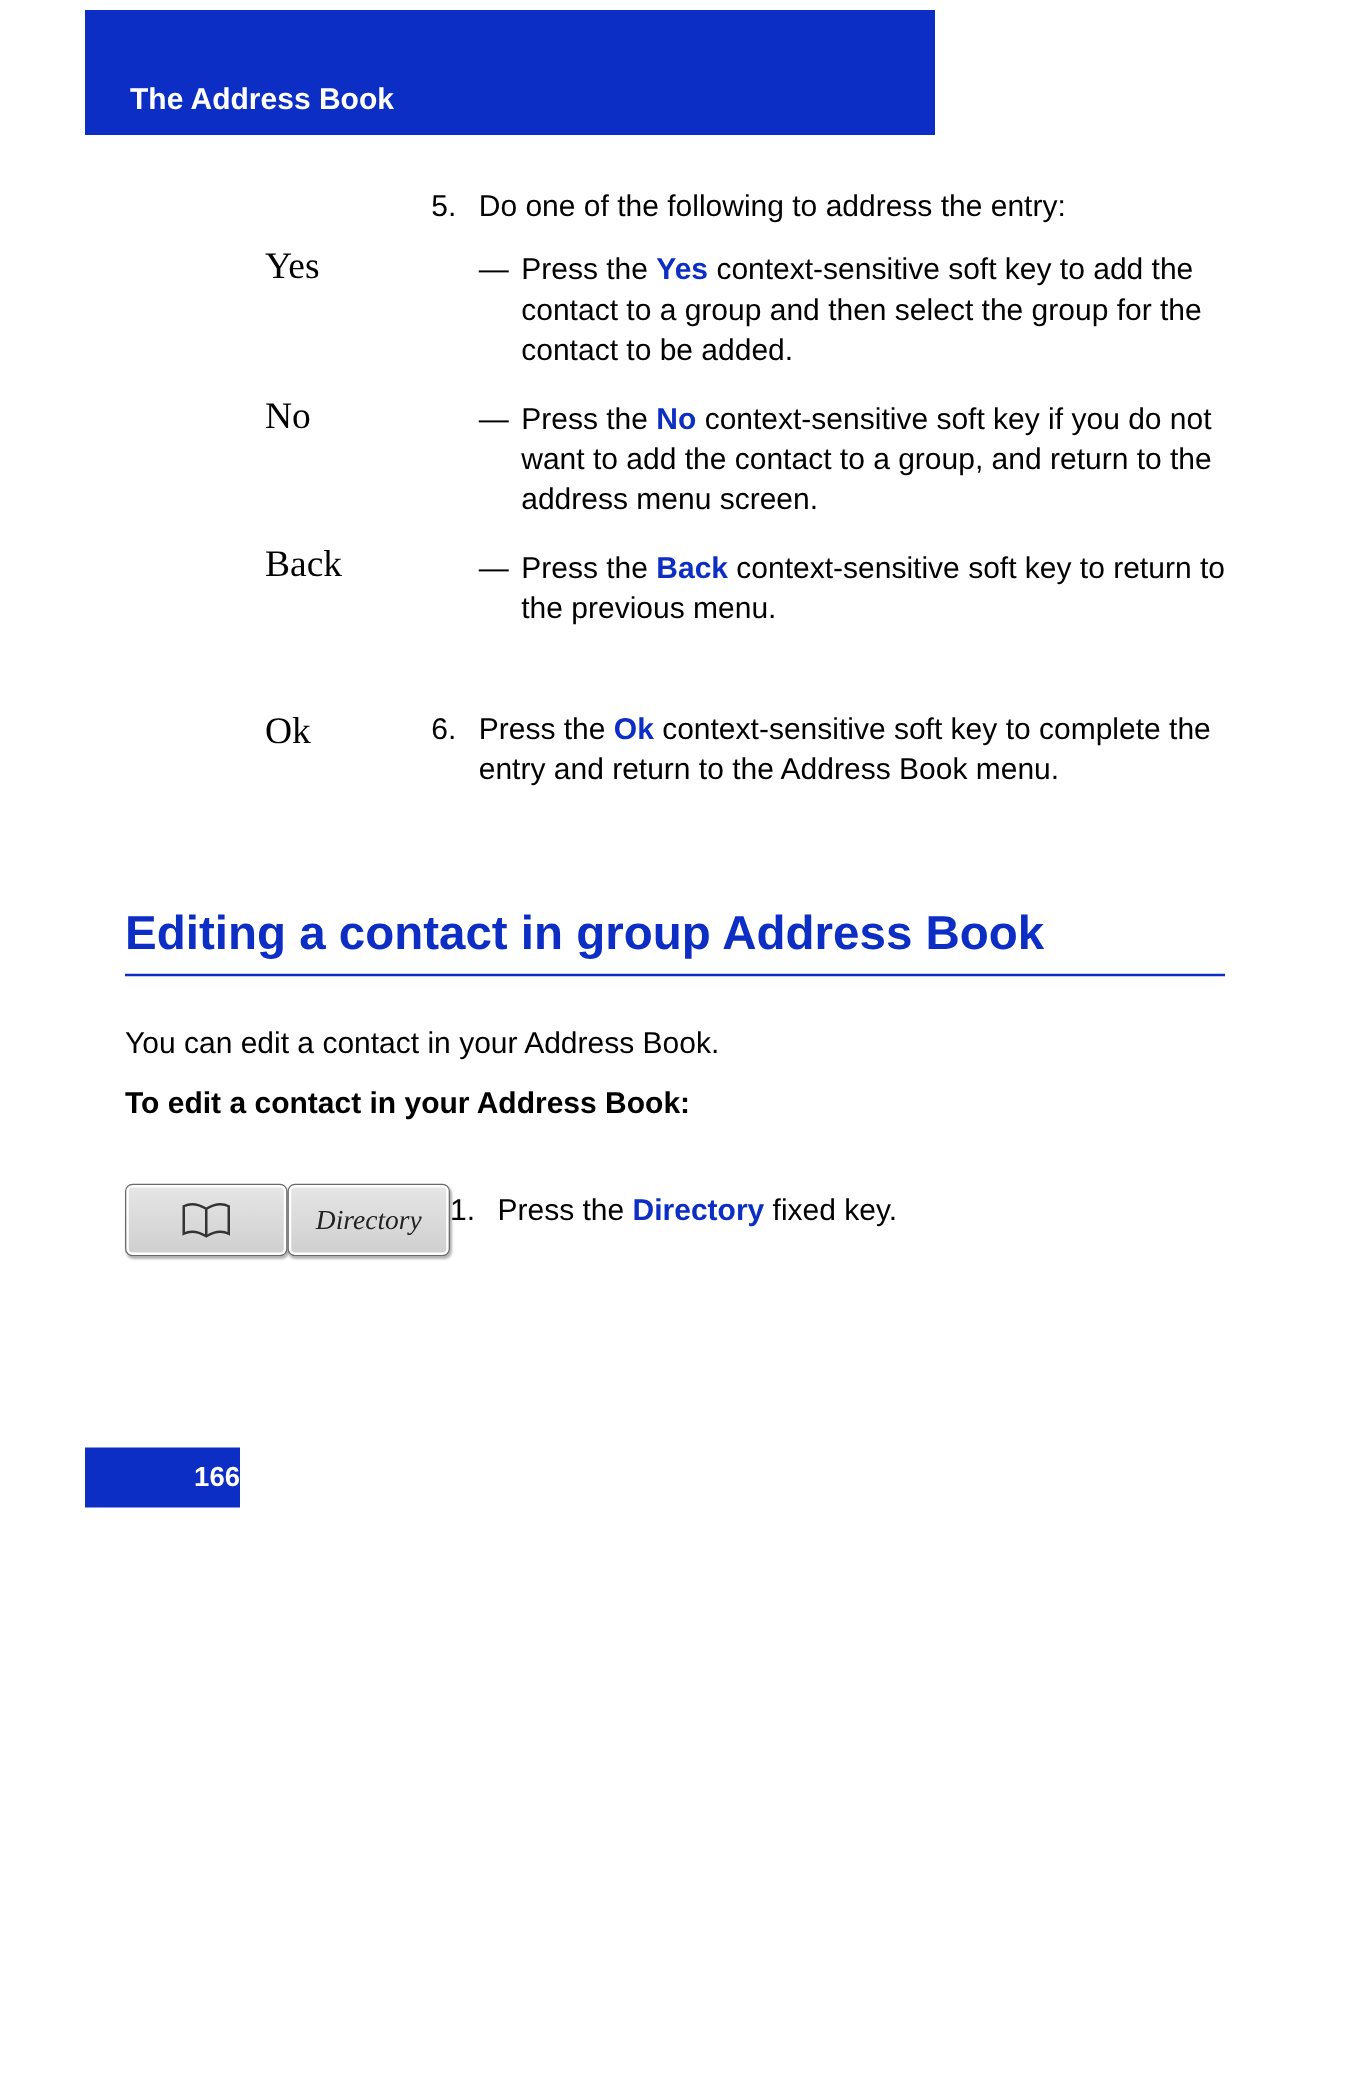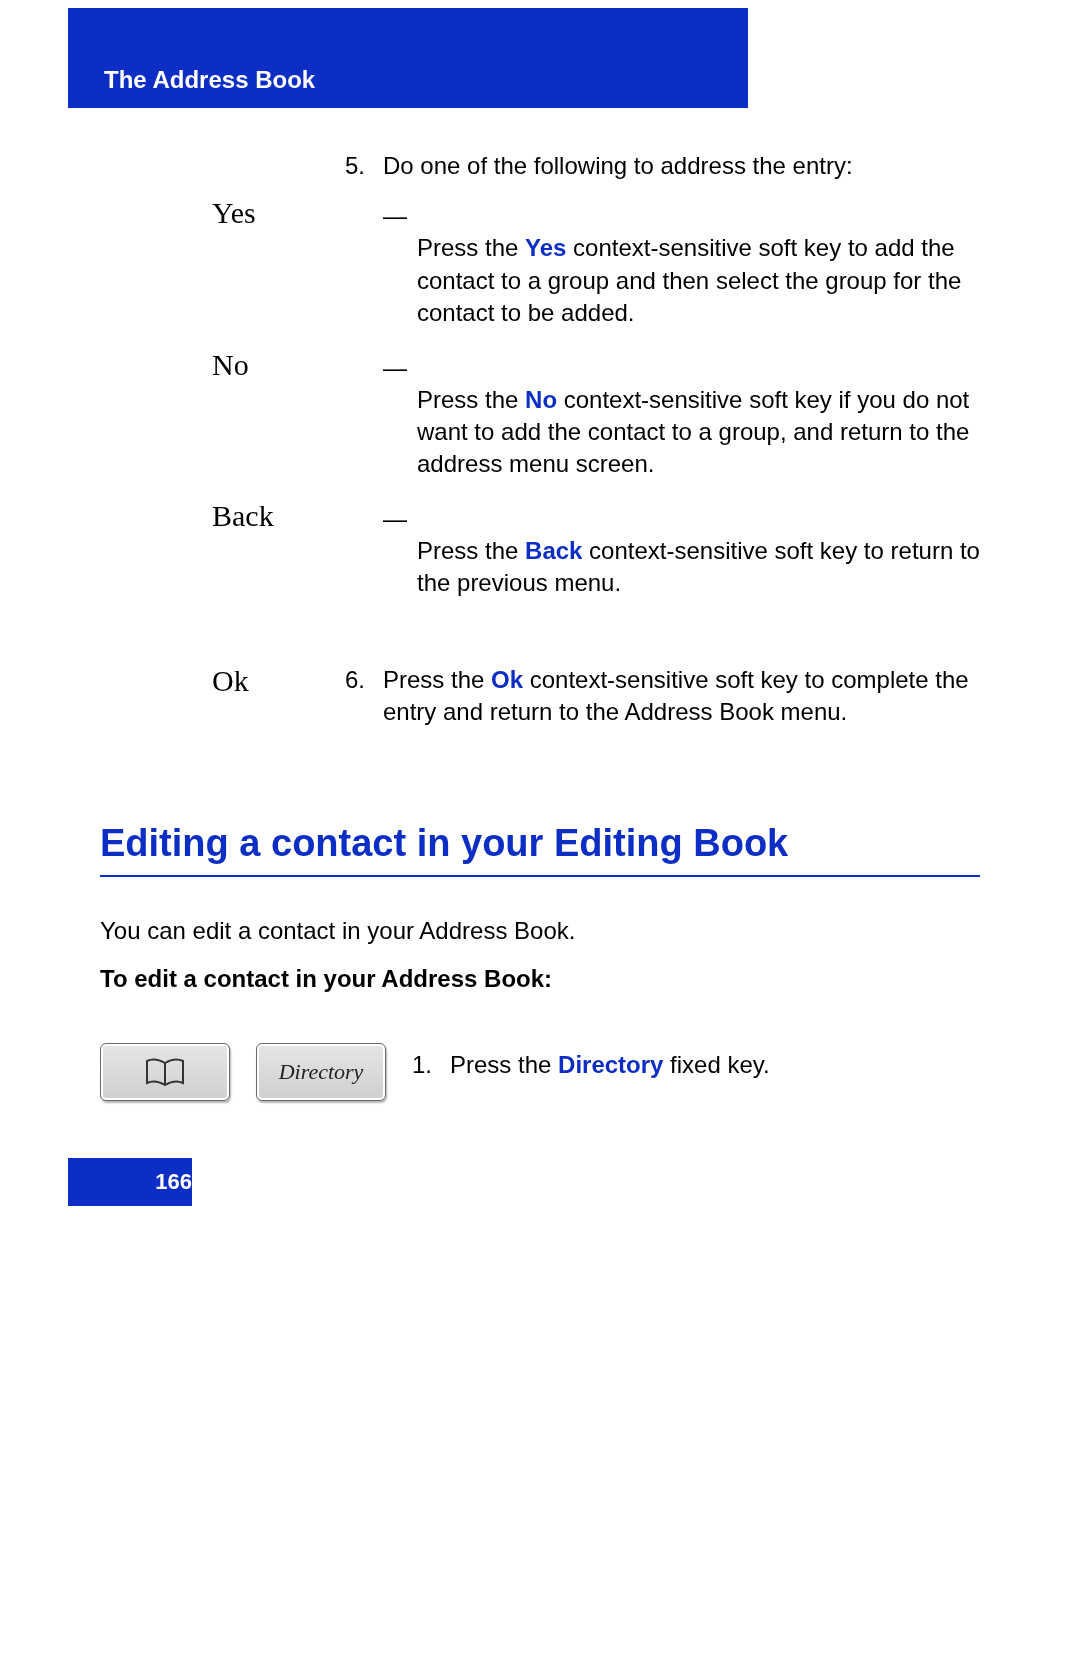--- a/index.html
+++ b/index.html
@@ -37,38 +37,38 @@
     font-size: 30px;
     padding-left: 112px;
   }
 
   .num-item { display: flex; margin-bottom: 14px; }
   .num { width: 38px; flex: 0 0 38px; }
   .num-text { flex: 1; }
 
   .bullet-item { display: flex; margin-top: 4px; margin-bottom: 18px; padding-left: 38px; }
   .dash { width: 34px; flex: 0 0 34px; }
-  .bullet-text { flex: 1; margin-top: 32px; }
+  .bullet-text { flex: 1; }
 
   .bold-blue { color: #0c2ec4; font-weight: bold; }
 
   .section-heading {
     color: #0c2ec4;
     font-weight: bold;
     font-size: 38px;
     border-bottom: 2px solid #0c2ec4;
     padding-bottom: 10px;
     margin-top: 80px;
     margin-bottom: 40px;
   }
 
   .body-p { font-size: 24px; margin-bottom: 20px; }
   .bold-p { font-size: 24px; font-weight: bold; margin-bottom: 50px; }
 
-  .keyrow { display: flex; align-items: flex-start; gap: 26px; }
+  .keyrow { display: flex; align-items: flex-start; }
   .keyicon {
     width: 130px; height: 58px;
     background: linear-gradient(#e6e6e6,#cfcfcf);
     border: 1px solid #6a6a6a;
     border-radius: 6px;
     box-shadow: inset 0 0 0 2px #fff, 1px 2px 2px rgba(0,0,0,.3);
     display:flex; align-items:center; justify-content:center;
     font-size: 22px; font-style: italic; font-family: "Times New Roman", serif;
     color:#222;
   }
@@ -161,21 +161,21 @@
       <div class="instr-col">
         <div class="num-item">
           <div class="num">6.</div>
           <div class="num-text">
             <span>Press the </span><span class="bold-blue">Ok</span><span> context-sensitive soft key to complete the entry and return to the Address Book menu.</span>
           </div>
         </div>
       </div>
     </div>
 
-    <h2 class="section-heading">Editing a contact in your Editing Book</h2>
+    <h2 class="section-heading">Editing a contact in group Address Book</h2>
 
     <p class="body-p">You can edit a contact in your Address Book.</p>
 
     <p class="bold-p">To edit a contact in your Address Book:</p>
 
     <div class="keyrow">
       <div class="keyicon">
         <svg class="book-svg" viewBox="0 0 40 30">
           <path d="M2 4 Q10 0 20 6 Q30 0 38 4 L38 26 Q30 22 20 28 Q10 22 2 26 Z" fill="none" stroke="#333" stroke-width="2"></path>
           <line x1="20" y1="6" x2="20" y2="28" stroke="#333" stroke-width="2"></line>

